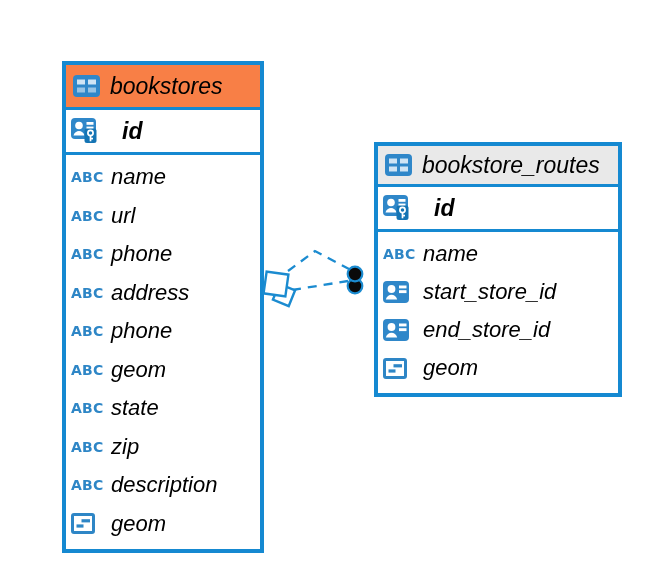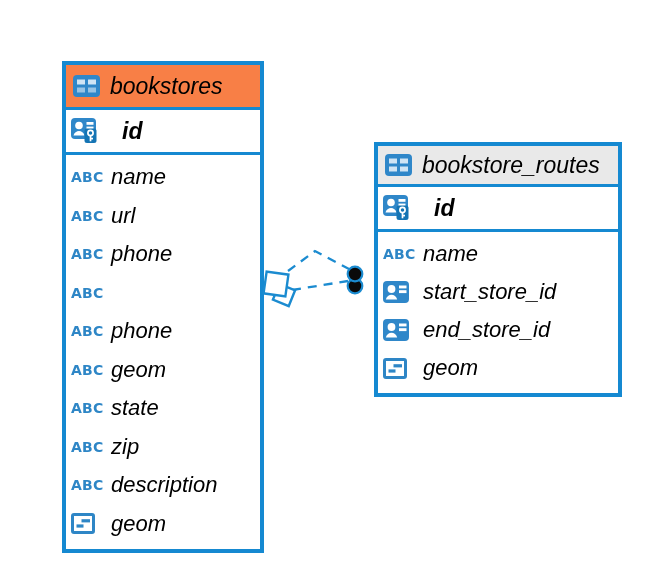--- a/index.html
+++ b/index.html
@@ -92,20 +92,21 @@
       <div class="col-row">
         <span class="icon-cell">
             <span class="abc">ABC</span>
           </span>
         <span class="col-name">phone</span>
       </div>
       <div class="col-row">
         <span class="icon-cell">
             <span class="abc">ABC</span>
           </span>
+        <span class="col-name">address</span>
       </div>
       <div class="col-row">
         <span class="icon-cell">
             <span class="abc">ABC</span>
           </span>
         <span class="col-name">phone</span>
       </div>
       <div class="col-row">
         <span class="icon-cell">
             <span class="abc">ABC</span>

